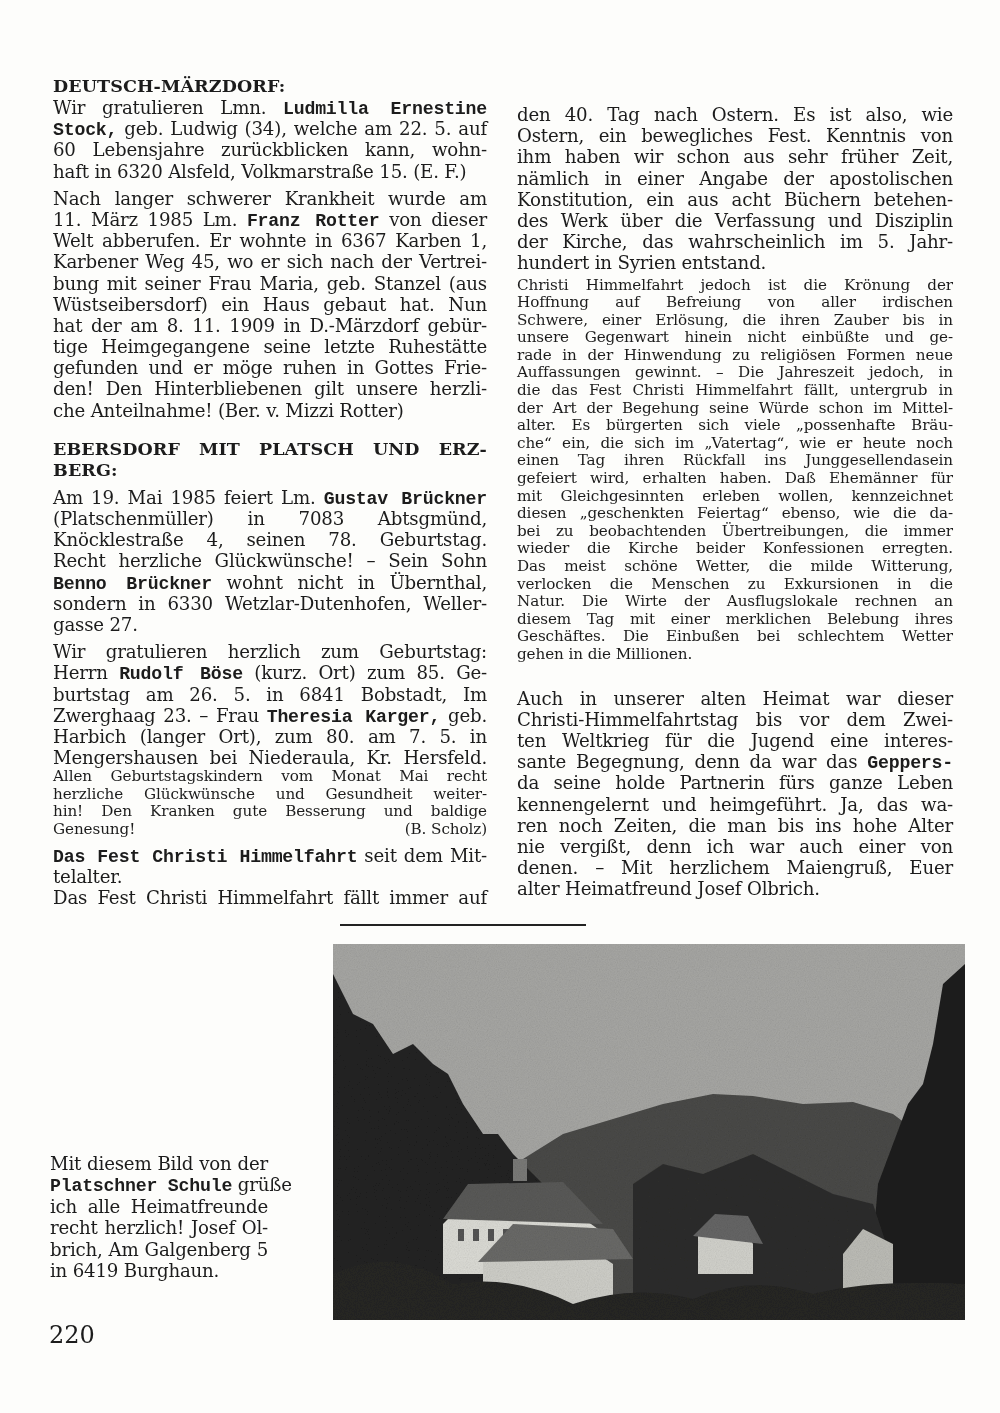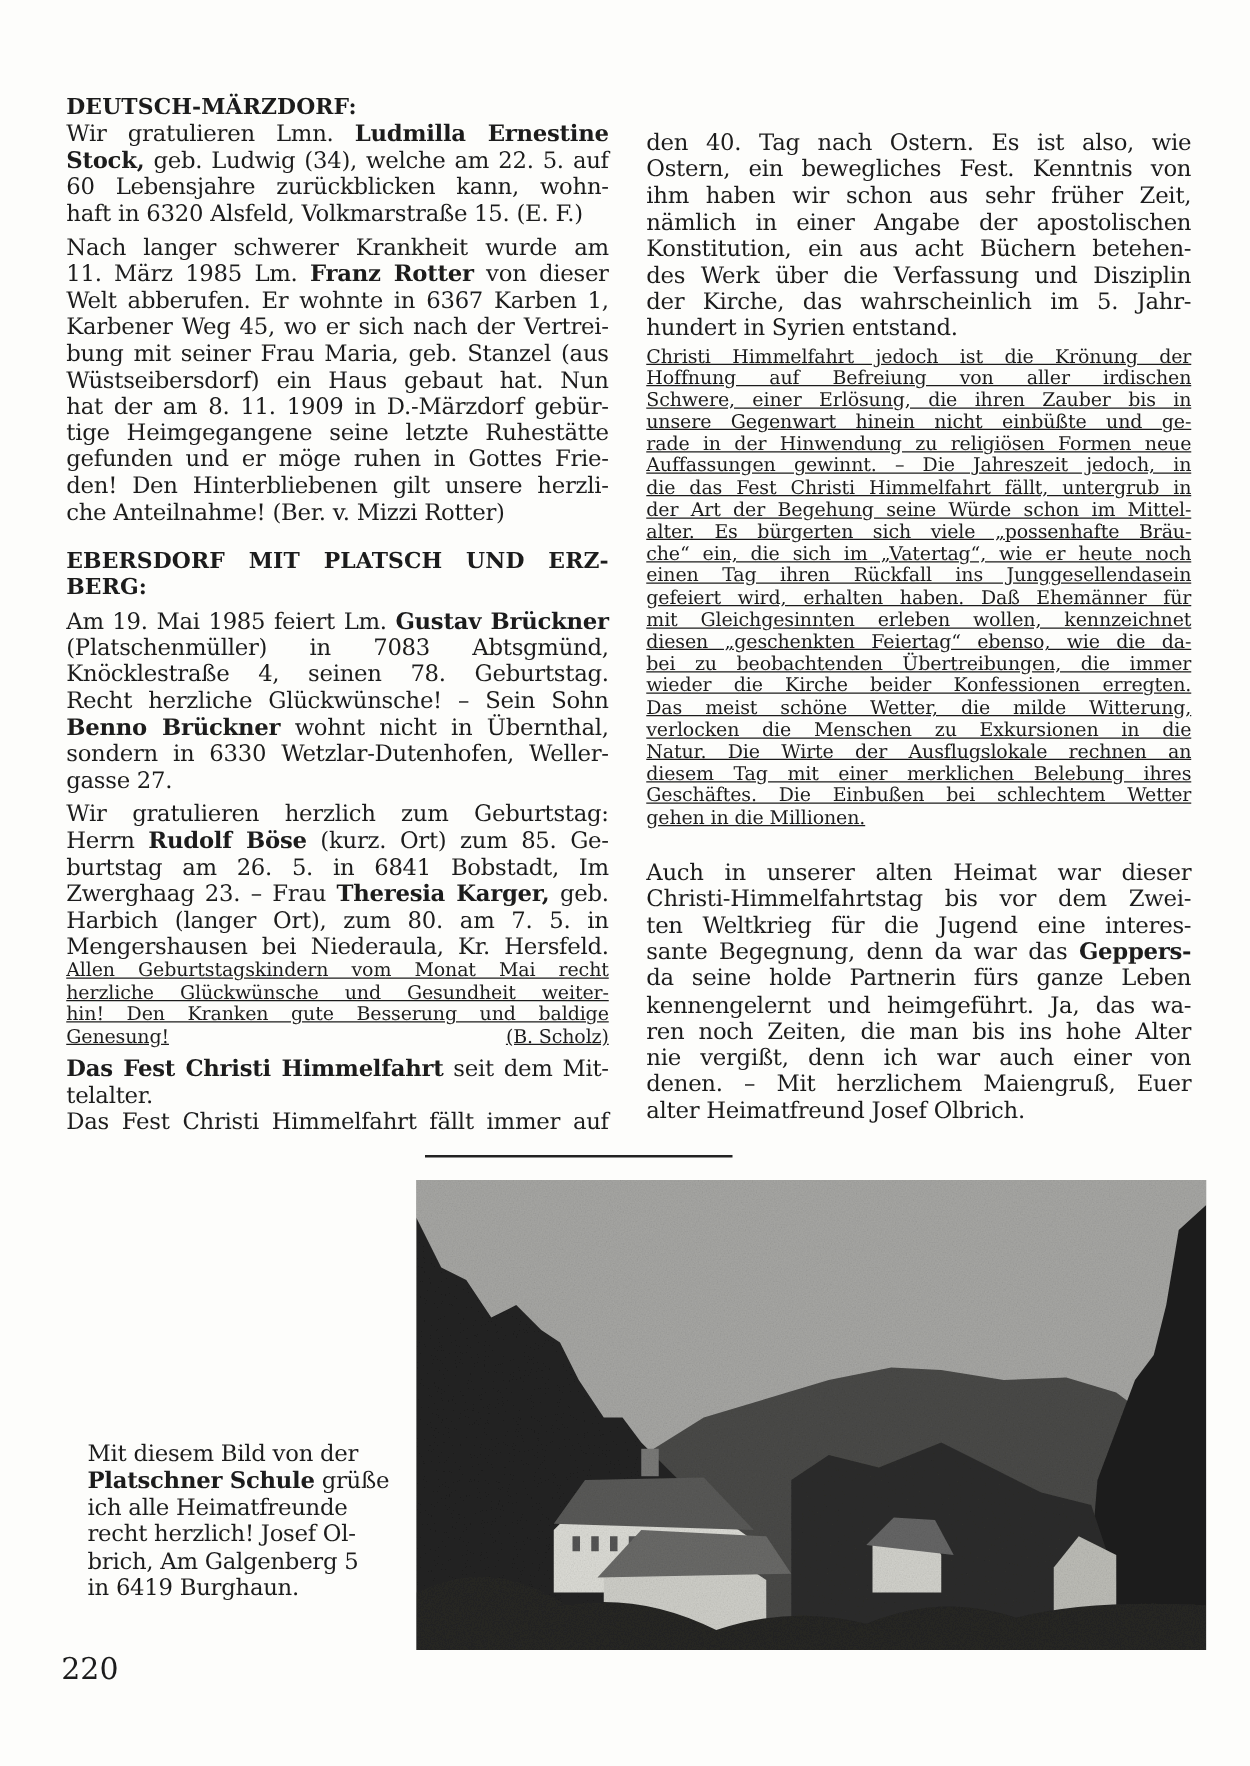--- a/index.html
+++ b/index.html
@@ -9,40 +9,40 @@
     font-family: "DejaVu Serif", "Liberation Serif", serif;
   }
   .col { position: absolute; }
   .col-left { left: 53px; top: 76px; width: 434px; }
   .col-right { left: 517px; top: 104px; width: 436px; }
   .line {
     display: block; white-space: nowrap; text-align: justify; text-align-last: justify;
     font-size: 18.2px; line-height: 21.2px; height: 21.2px; letter-spacing: -0.2px;
   }
   .line.last { text-align-last: left; }
-  .line.small { font-size: 15.2px; line-height: 17.6px; height: 17.6px; letter-spacing: -0.1px; text-decoration: underline; }
+  .line.small { font-size: 15.2px; line-height: 17.6px; height: 17.6px; letter-spacing: -0.1px; }
   .heading {
     display: block; white-space: nowrap; font-weight: bold; font-size: 17.5px;
     line-height: 21px; height: 21px; letter-spacing: 0.1px;
   }
   .heading.justify { text-align: justify; text-align-last: justify; }
   .gap-s { display: block; height: 6px; }
   .gap-m { display: block; height: 12px; }
-  b, .b { font-weight: bold; }
+  b, .b { font-weight: bold; font-family: Liberation Mono, monospace; }
   .sig-row { display: flex; justify-content: space-between; }
   .divider {
     position: absolute; left: 340px; top: 924px; width: 246px; height: 2px; background: #222;
   }
   .photo {
     position: absolute; left: 333px; top: 944px; width: 632px; height: 376px;
     background: #9b9b98; overflow: hidden;
   }
   .photo svg { display: block; width: 100%; height: 100%; }
   .caption { position: absolute; left: 50px; top: 1153px; width: 218px; }
-  .caption .line { font-size: 18.2px; line-height: 21.4px; height: 21.4px; margin-left: 20px; }
+  .caption .line { font-size: 18.2px; line-height: 21.4px; height: 21.4px; }
   .page-number {
     position: absolute; left: 49px; top: 1324px; font-size: 24px; line-height: 22px;
   }
 </style>
 </head>
 <body>
 
 <div class="col col-left">
 
   <div>

